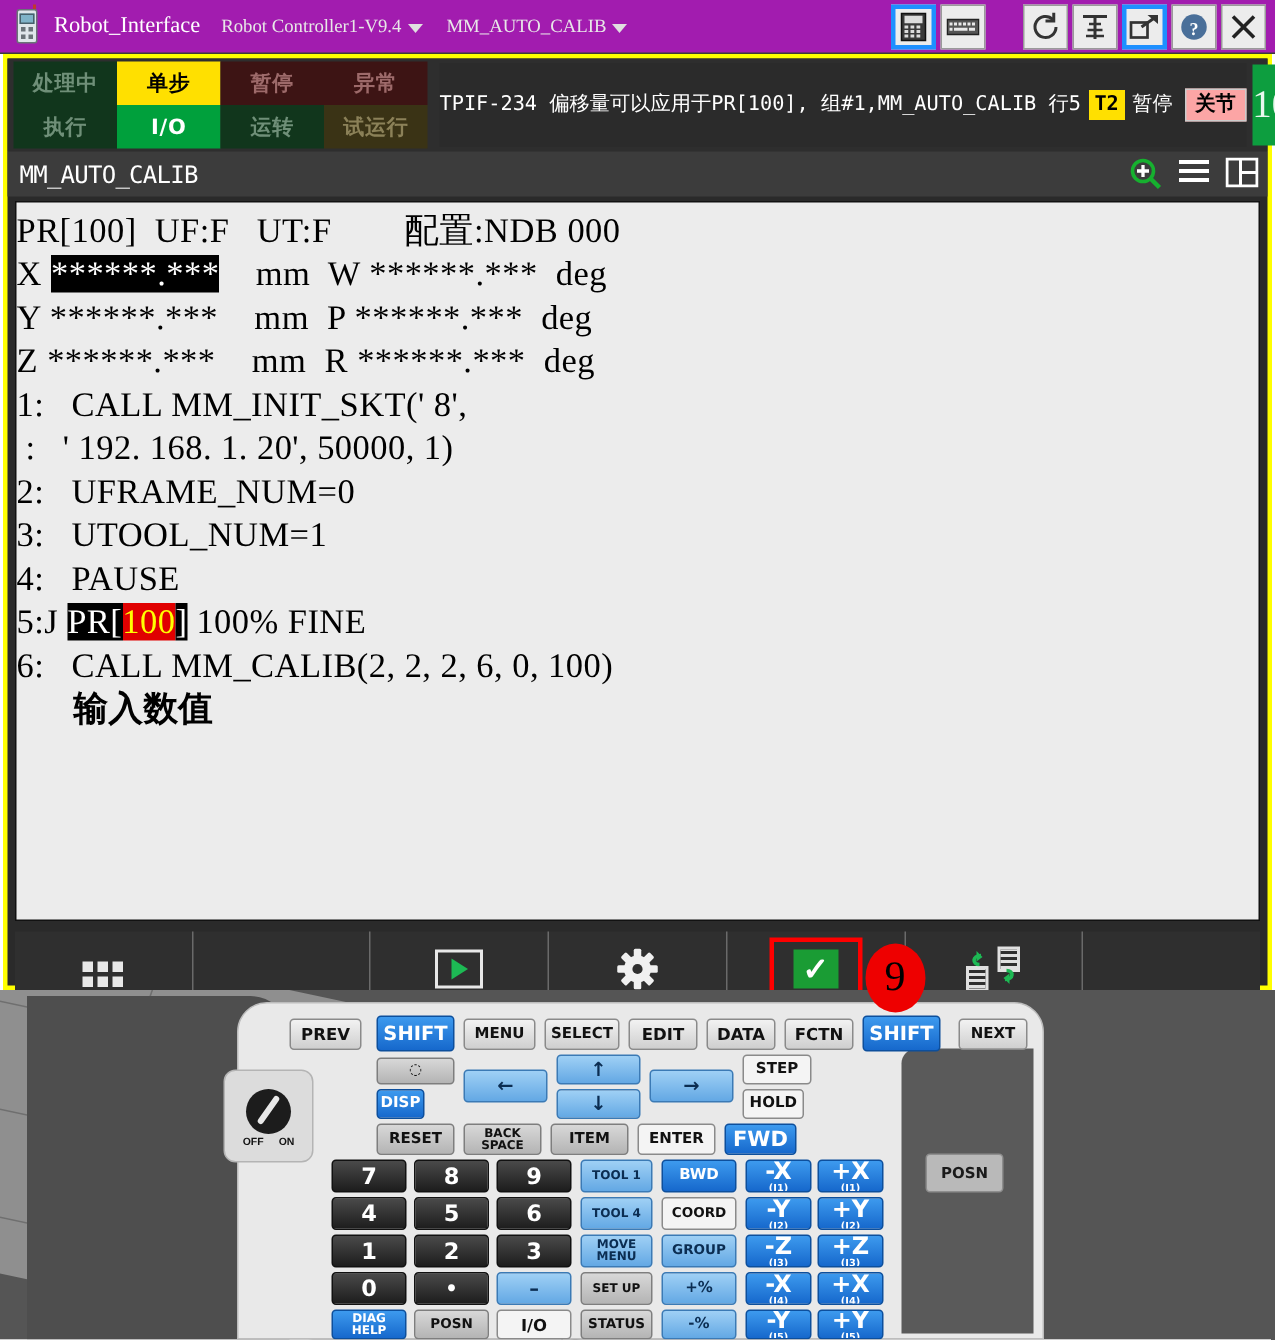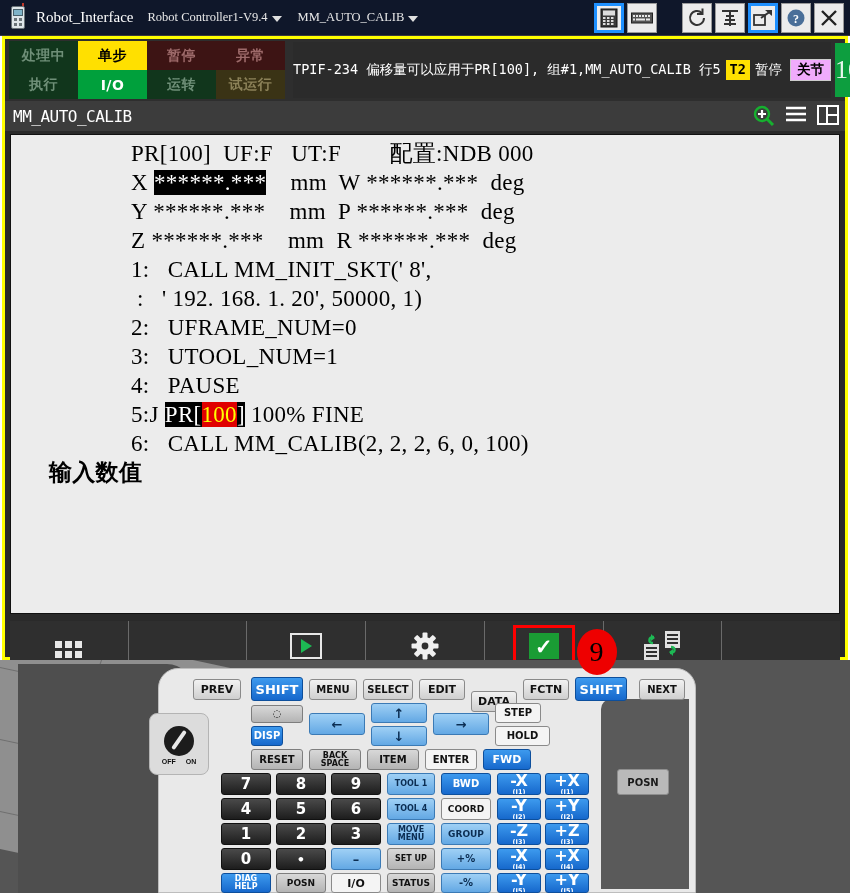--- a/index.html
+++ b/index.html
@@ -7,21 +7,21 @@
     width: 850px; height: 893px;
     font-family: "Liberation Sans", sans-serif;
     background: #ffffff;
     overflow: hidden;
     position: relative;
   }
 
   
   #titlebar {
     position: absolute; left: 0; top: 0; width: 850px; height: 36px;
-    background: #0f172a;
+    background: #a21caf;
     display: flex; align-items: center;
     border-bottom: 1px solid #3a3a3a;
   }
   .tb-appicon {
     width: 22px; height: 26px; margin-left: 8px; margin-right: 6px;
     position: relative;
   }
   .tb-appicon .body {
     position: absolute; left: 3px; top: 1px; width: 14px; height: 23px;
     background: #dfe6ea; border: 1px solid #6a7378; border-radius: 2px;
@@ -95,21 +95,21 @@
   }
   .msgline {
     font-size: 13.5px; white-space: nowrap; line-height: 1.45;
     display: flex; align-items: center;
   }
   .msgline .t2 {
     background: #ffe000; color: #000; font-weight: bold;
     padding: 0 4px; margin: 0 5px;
   }
   .msgline .joint {
-    background: #f0abfc; color: #000; font-weight: bold;
+    background: #fca5a5; color: #000; font-weight: bold;
     padding: 0 6px; margin-left: 8px; border: 1px solid #ccc;
   }
   #speedbox {
     width: 80px; margin: 4px 6px 4px 0; background: #0d9e3f;
     display: flex; align-items: center; justify-content: center;
     position: relative;
   }
   #speedbox .num {
     color: #eaf7ee; font-size: 26px;
     font-family: "Liberation Serif", serif;
@@ -137,21 +137,21 @@
     position: absolute; left: 5px; top: 95px; width: 830px; height: 480px;
     background: #ececec; border: 1px solid #111;
     font-family: "Liberation Serif", serif;
     color: #000; overflow: hidden;
     padding-top: 4px;
   }
   .prline {
     font-size: 23px; line-height: 29px; white-space: pre;
     letter-spacing: 0.3px;
   }
-  .indent { padding-left: 120px; }
+  .indent { }
   .inv { background: #000; color: #fff; }
   .blk-hdr { background: #000; color: #fff; display: inline-block; padding-right: 2px;}
   .hl-red { background: #e00000; color: #ffff00; }
   .hl-blk { background: #000; color: #fff; }
 
   
   #softkeys {
     position: absolute; left: 5px; top: 582px; width: 830px; height: 70px;
     background: #2f2f2f; display: flex;
   }
@@ -558,41 +558,41 @@
 
       <div id="rightblock">
         <div class="posn-key">POSN</div>
       </div>
 
       <div class="key k-grey" style="left:34px;top:10px;width:48px;height:21px;font-size:11px;">PREV</div>
       <div class="key k-blue" style="left:92px;top:8px;width:52px;height:24px;font-size:13px;">SHIFT</div>
       <div class="key k-grey" style="left:150px;top:10px;width:48px;height:21px;font-size:10px;">MENU</div>
       <div class="key k-grey" style="left:204px;top:10px;width:50px;height:21px;font-size:10px;">SELECT</div>
       <div class="key k-grey" style="left:260px;top:10px;width:46px;height:21px;font-size:11px;">EDIT</div>
-      <div class="key k-grey" style="left:312px;top:22px;width:46px;height:21px;font-size:11px;">DATA</div>
+      <div class="key k-grey" style="left:312px;top:10px;width:46px;height:21px;font-size:11px;">DATA</div>
       <div class="key k-grey" style="left:364px;top:10px;width:46px;height:21px;font-size:11px;">FCTN</div>
       <div class="key k-blue" style="left:416px;top:8px;width:52px;height:24px;font-size:13px;">SHIFT</div>
       <div class="key k-grey" style="left:480px;top:10px;width:46px;height:21px;font-size:10px;">NEXT</div>
 
       <div class="key k-grey2" style="left:92px;top:36px;width:52px;height:18px;font-size:10px;">◌</div>
       <div class="key k-blue" style="left:92px;top:57px;width:32px;height:20px;font-size:10px;">DISP</div>
 
       <div class="key k-blue-lt" style="left:150px;top:44px;width:56px;height:22px;font-size:13px;">←</div>
       <div class="key k-blue-lt" style="left:212px;top:34px;width:56px;height:20px;font-size:13px;">↑</div>
       <div class="key k-blue-lt" style="left:212px;top:57px;width:56px;height:20px;font-size:13px;">↓</div>
       <div class="key k-blue-lt" style="left:274px;top:44px;width:56px;height:22px;font-size:13px;">→</div>
 
       <div class="key k-white" style="left:336px;top:34px;width:46px;height:20px;font-size:10px;">STEP</div>
-      <div class="key k-white" style="left:336px;top:57px;width:55px;height:20px;font-size:10px;">HOLD</div>
+      <div class="key k-white" style="left:336px;top:57px;width:41px;height:20px;font-size:10px;">HOLD</div>
 
       <div class="key k-grey2" style="left:92px;top:80px;width:52px;height:21px;font-size:10px;">RESET</div>
       <div class="key k-grey2" style="left:150px;top:80px;width:52px;height:21px;font-size:8px;">BACK SPACE</div>
       <div class="key k-grey2" style="left:208px;top:80px;width:52px;height:21px;font-size:10px;">ITEM</div>
       <div class="key k-white" style="left:266px;top:80px;width:52px;height:21px;font-size:10px;">ENTER</div>
-      <div class="key k-blue" style="left:324px;top:80px;width:48px;height:21px;font-size:11px;">FWD</div>
+      <div class="key k-blue" style="left:324px;top:80px;width:48px;height:21px;font-size:14px;">FWD</div>
 
       <div class="key k-dark" style="left:62px;top:104px;width:50px;height:22px;font-size:15px;">7</div>
       <div class="key k-dark" style="left:117px;top:104px;width:50px;height:22px;font-size:15px;">8</div>
       <div class="key k-dark" style="left:172px;top:104px;width:50px;height:22px;font-size:15px;">9</div>
       <div class="key k-dark" style="left:62px;top:129px;width:50px;height:22px;font-size:15px;">4</div>
       <div class="key k-dark" style="left:117px;top:129px;width:50px;height:22px;font-size:15px;">5</div>
       <div class="key k-dark" style="left:172px;top:129px;width:50px;height:22px;font-size:15px;">6</div>
       <div class="key k-dark" style="left:62px;top:154px;width:50px;height:22px;font-size:15px;">1</div>
       <div class="key k-dark" style="left:117px;top:154px;width:50px;height:22px;font-size:15px;">2</div>
       <div class="key k-dark" style="left:172px;top:154px;width:50px;height:22px;font-size:15px;">3</div>

